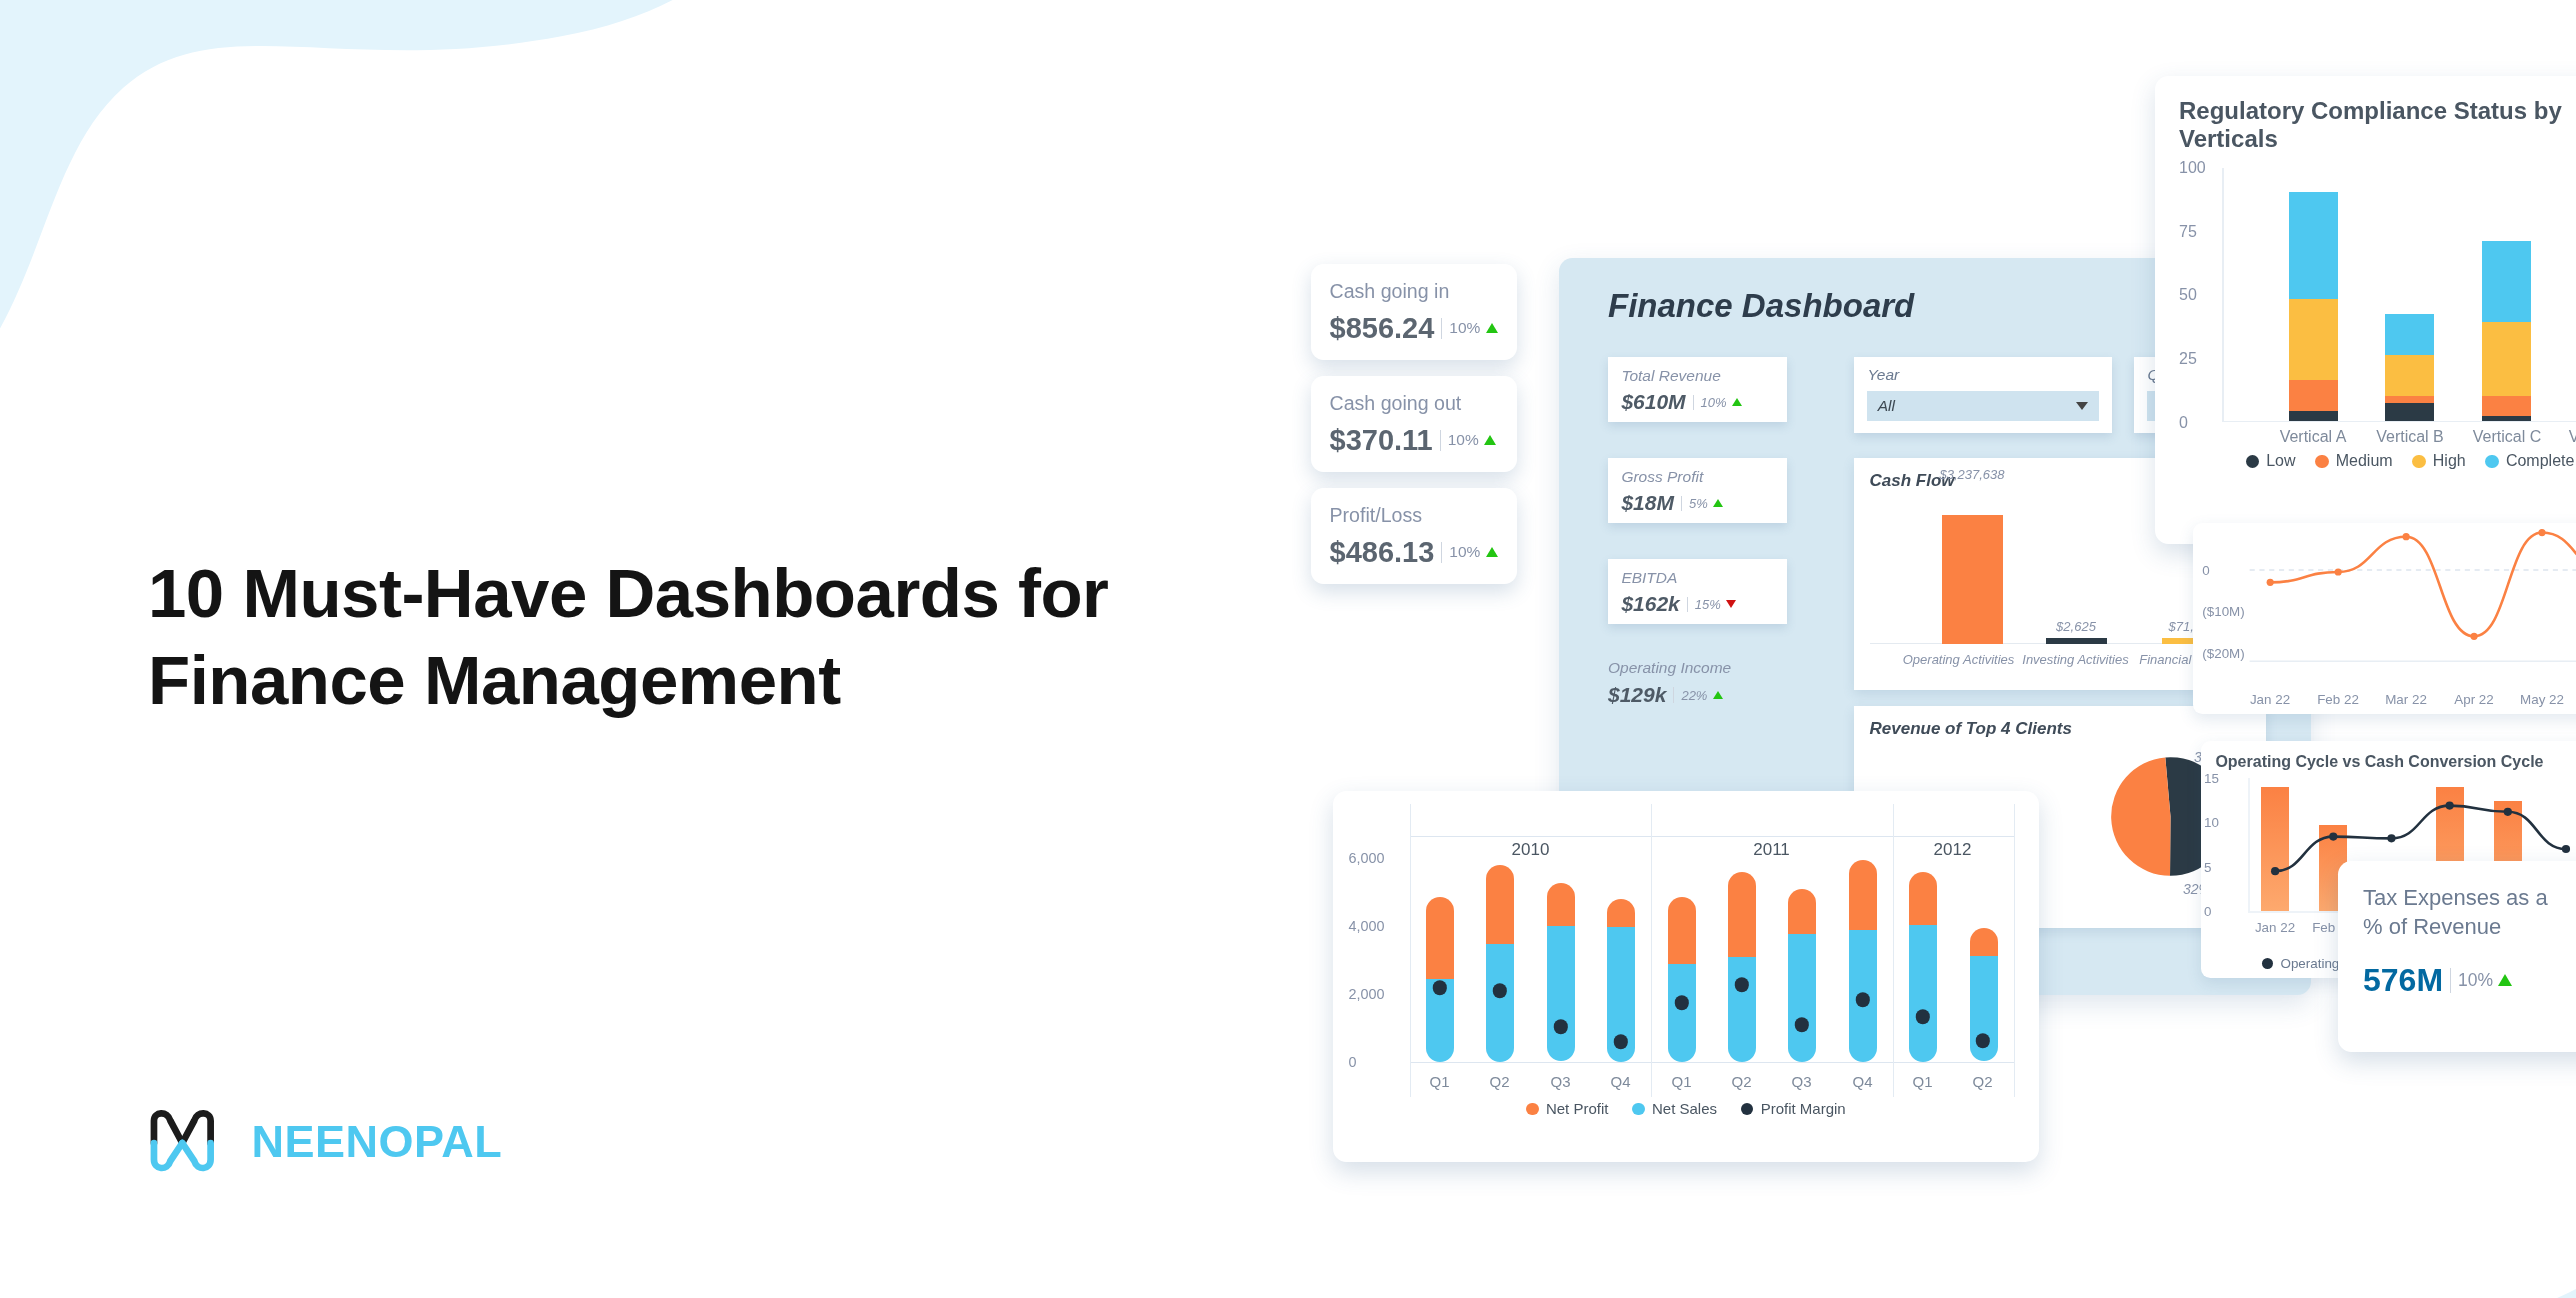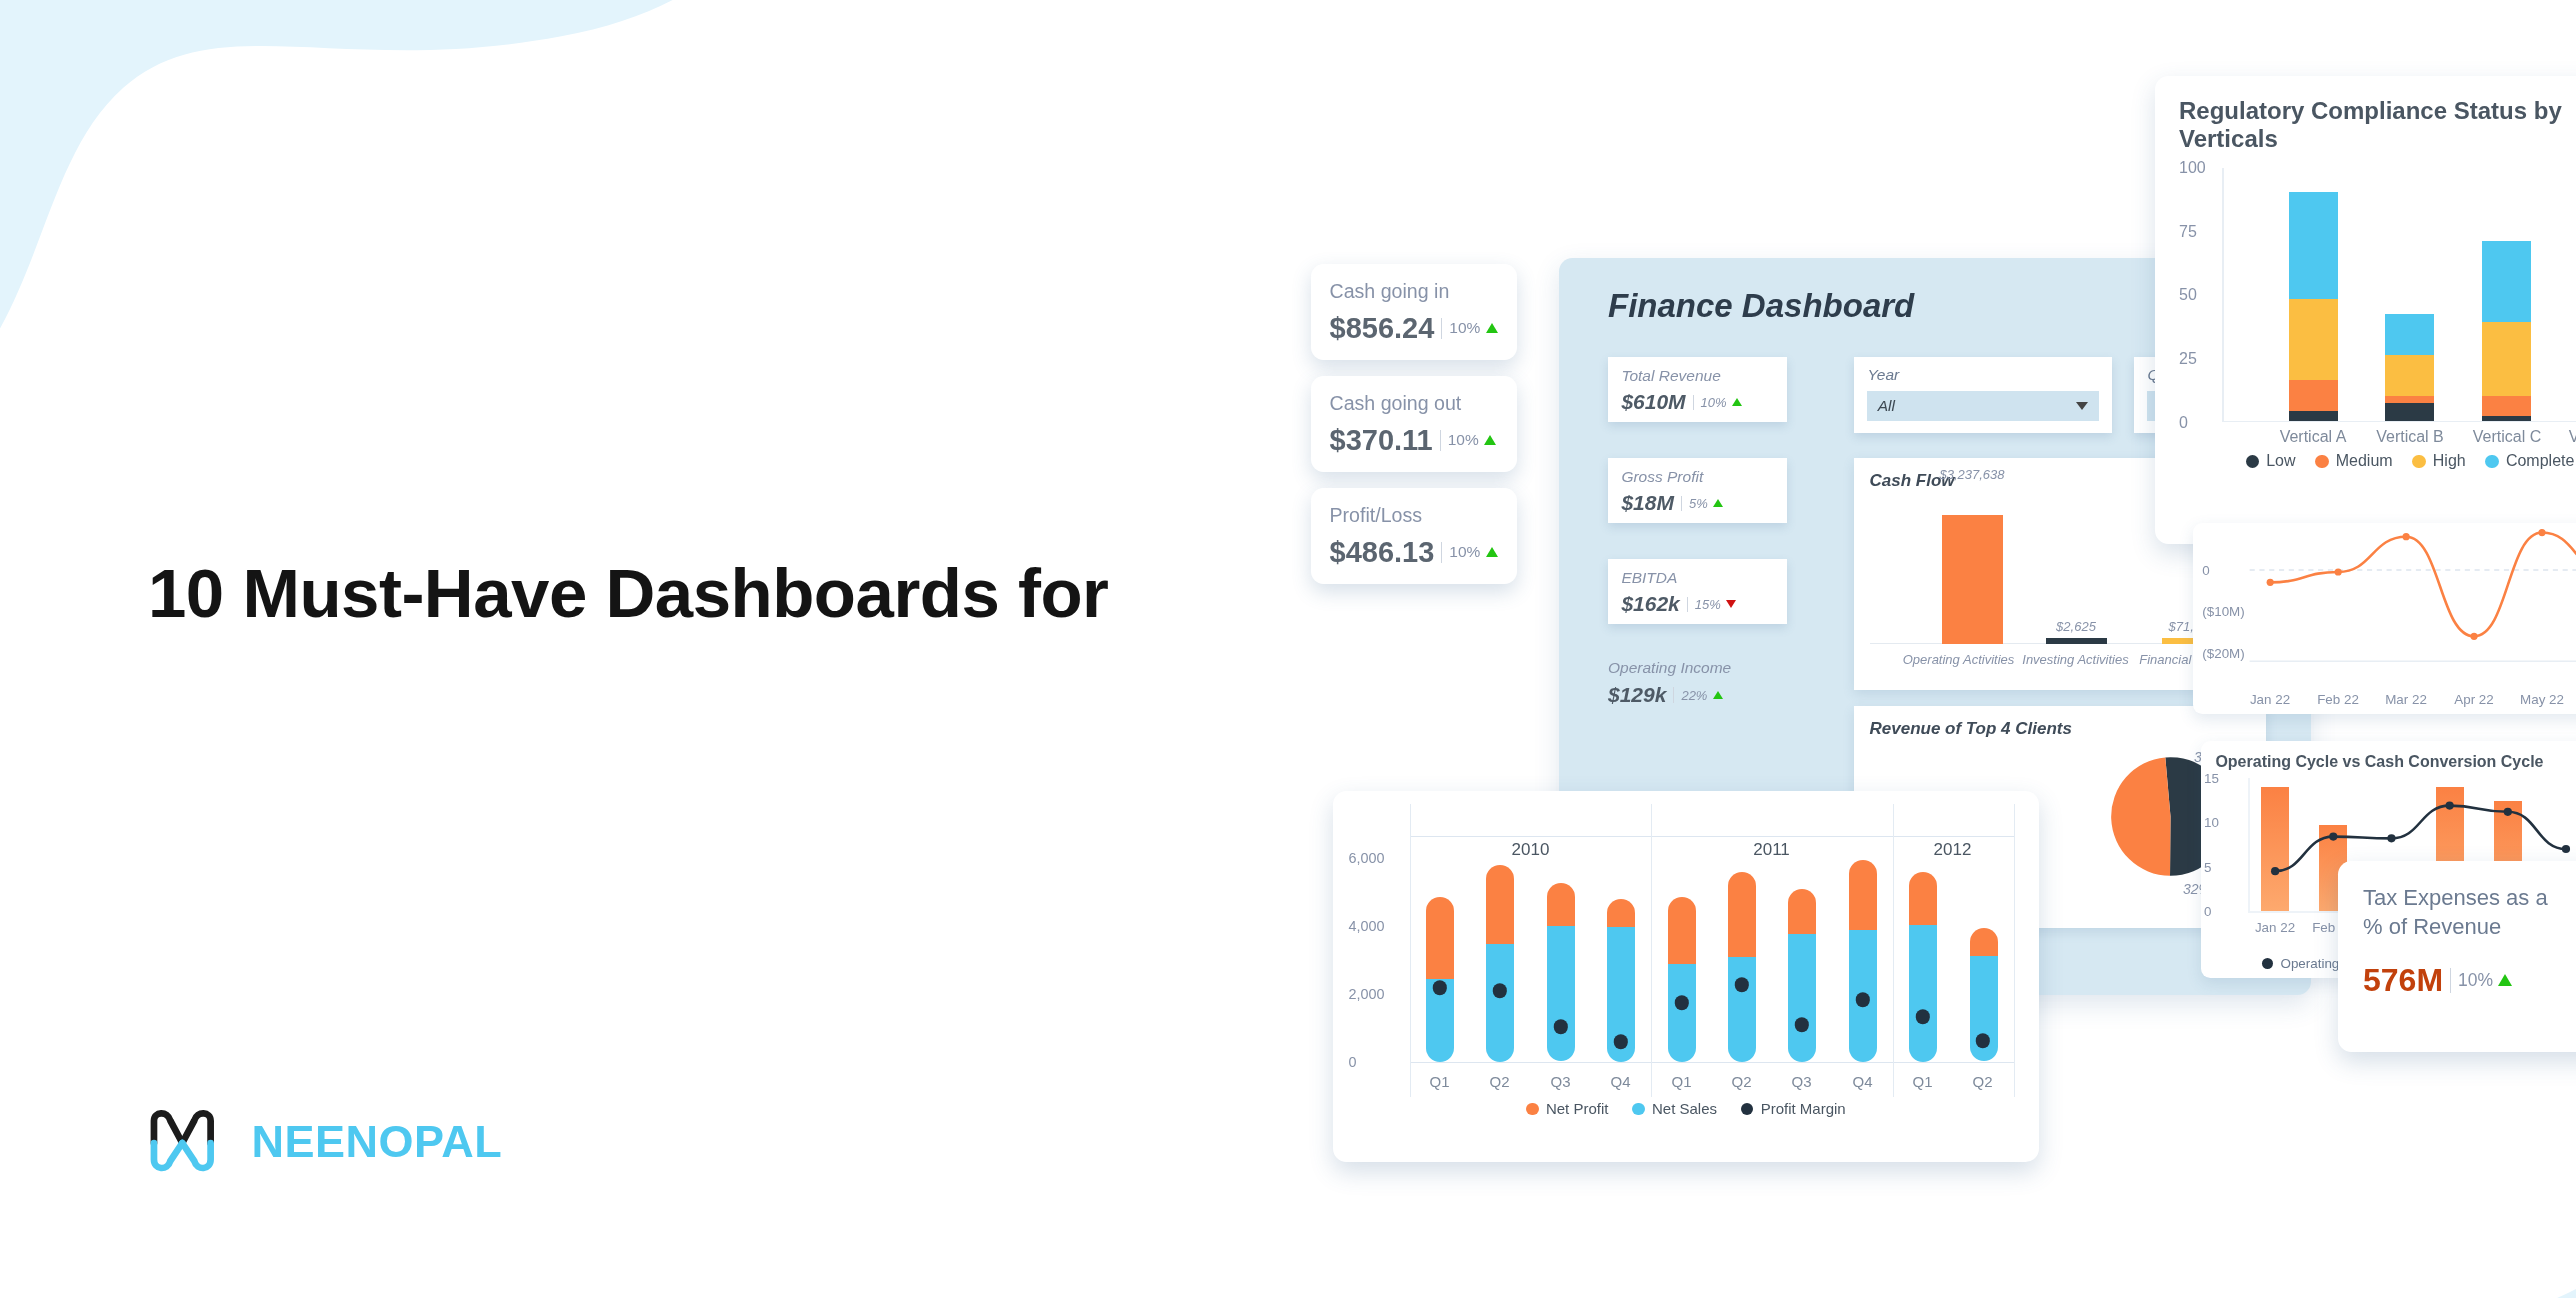--- a/index.html
+++ b/index.html
@@ -167,38 +167,39 @@
   #bc-legend { display:flex; gap:24px; justify-content:center; margin-top:2.1px; }
   #bc-legend .lg { font-size:15px; color:#4a5662; }
 
   
   #taxcard {
     position:absolute; left:2338px; top:861px; width:366px; height:191px;
     background:#fff; border-radius:13.4px; box-shadow:0 9.3px 24px rgba(50,95,140,.20);
     padding:21.6px 25px;
   }
   #tax-label { font-size:22px; color:#6b7a90; line-height:1.35; margin-bottom:19.6px; }
-  #tax-value { font-size:32px; font-weight:bold; color:#c2410c; }
+  #tax-value { font-size:32px; font-weight:bold; color:#0369a1; }
   #taxcard .k-delta { font-size:17.5px; }
   #taxcard .k-sep { height:25px; }
   #taxcard .tri-up { border-left-width:7.7px;border-right-width:7.7px;border-bottom-width:12px; }
 </style>
 </head>
 <body>
 
 <svg class="blob" id="blob-tl" viewBox="0 0 430 312">
   <path d="M-60,-60 L430,-60 C430,40 415,92 330,108 C245,124 196,96 160,128 C124,160 130,226 76,262 C40,286 -10,292 -60,290 Z" fill="#e3f4fc"></path>
 </svg>
 <svg class="blob" id="blob-br" viewBox="0 0 340 250">
   <path d="M340,0 C300,40 300,120 240,168 C175,220 80,180 0,196 L0,250 L340,250 Z" fill="#e3f4fc"></path>
 </svg>
 
 <div id="headline">
   <h1>
     <span>10 Must-Have Dashboards for</span><br>
+    <span>Finance Management</span>
   </h1>
 </div>
 
 <div id="logo">
   <svg id="logo-mark" viewBox="0 0 110 100">
     <path d="M8,52 L8,22 C8,10 26,8 30,22 L46,52" fill="none" stroke="#1c1c1c" stroke-width="9" stroke-linecap="round"></path>
     <path d="M46,52 L62,22 C66,8 84,10 84,22 L84,52" fill="none" stroke="#1c1c1c" stroke-width="9" stroke-linecap="round"></path>
     <path d="M8,52 L8,74 C8,88 26,90 30,76 L46,52" fill="none" stroke="#4EC8F0" stroke-width="9" stroke-linecap="round"></path>
     <path d="M46,52 L62,76 C66,90 84,88 84,74 L84,52" fill="none" stroke="#4EC8F0" stroke-width="9" stroke-linecap="round"></path>
   </svg>

